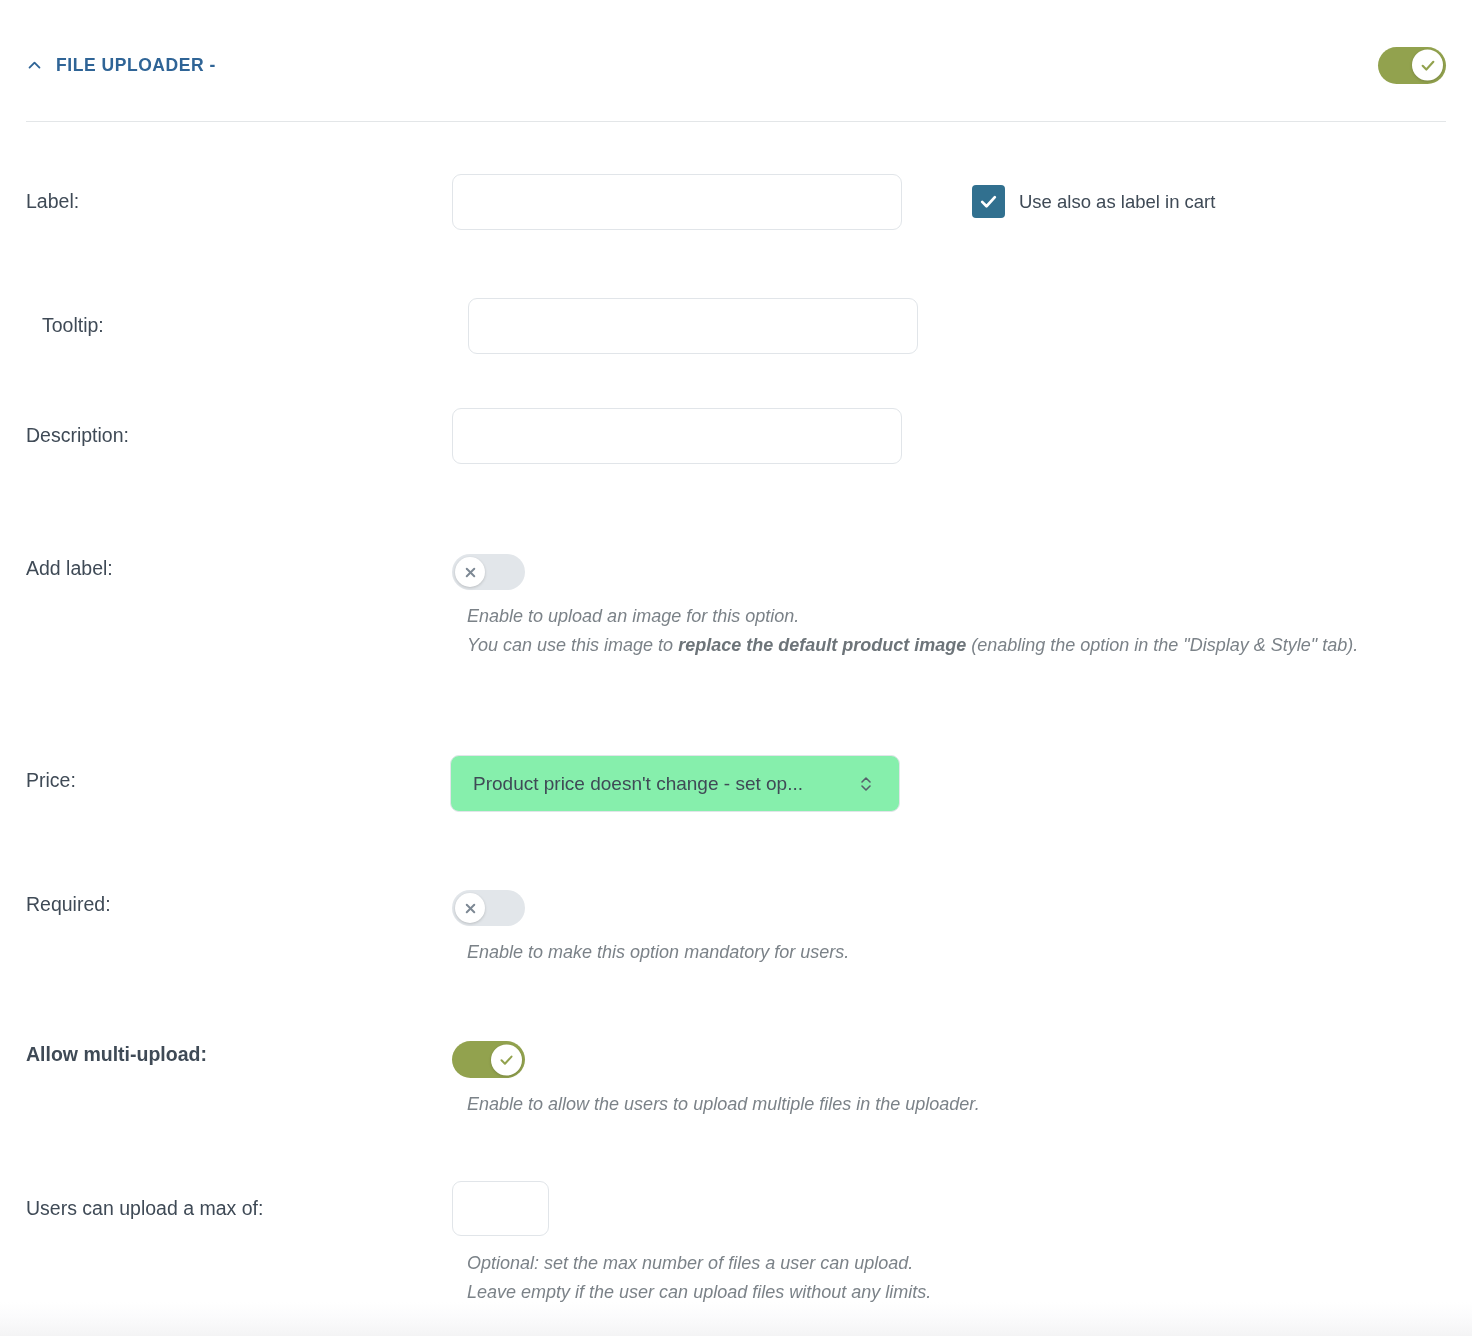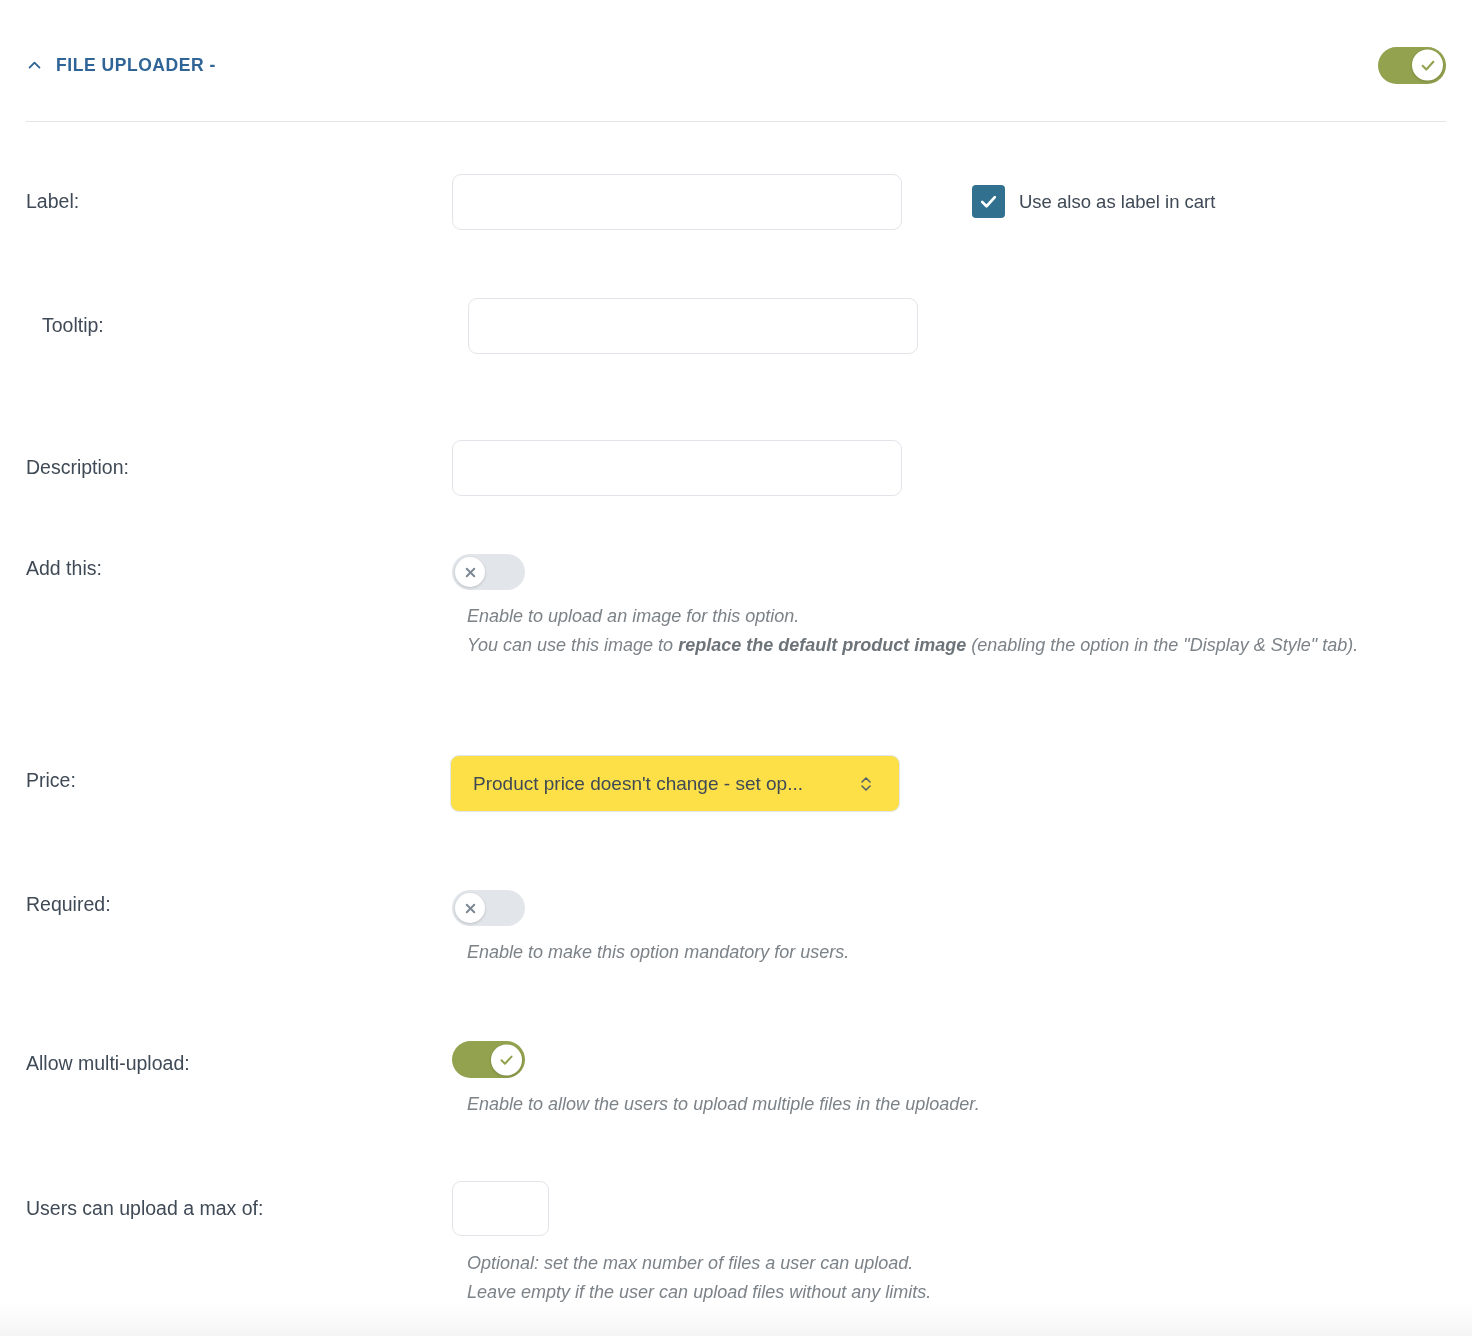--- a/index.html
+++ b/index.html
@@ -135,21 +135,21 @@
     height: 55px;
   }
 
   .select-wrap {
     box-sizing: border-box;
     position: relative;
     width: 450px;
     height: 57px;
     border: 1px solid #e1e5e9;
     border-radius: 9px;
-    background: #fde047;
+    background: #86efac;
     display: flex;
     align-items: center;
     cursor: pointer;
   }
   .select-value {
     font-size: 19px;
     color: #3f4a56;
     padding-left: 22px;
     white-space: nowrap;
     overflow: hidden;
@@ -254,29 +254,29 @@
   </div>
 </div>
 
 <div class="row" style="top:298px;height:60px;margin-left:16px;">
   <div class="row-label" style="top:16px;">Tooltip:</div>
   <div class="control-col" style="top:0;">
     <input class="text-input" type="text" value="" placeholder="" style="">
   </div>
 </div>
 
-<div class="row" style="top:440px;height:60px;">
+<div class="row" style="top:408px;height:60px;">
   <div class="row-label" style="top:16px;">Description:</div>
   <div class="control-col" style="top:0;">
     <input class="text-input" type="text" value="" placeholder="" style="">
   </div>
 </div>
 
 <div class="row" style="top:552px;height:140px;">
-  <div class="row-label" style="top:5px;">Add this:</div>
+  <div class="row-label" style="top:5px;">Add label:</div>
   <div class="control-col" style="top:2px;">
     <div class="switch off sw-sm">
       <span class="knob">
         <svg viewBox="0 0 24 24" fill="none" stroke="#7d8894" stroke-width="3.2" stroke-linecap="round" stroke-linejoin="round">
           <line x1="6" y1="6" x2="18" y2="18"></line>
           <line x1="18" y1="6" x2="6" y2="18"></line>
         </svg>
       </span>
     </div>
   </div>
@@ -310,21 +310,21 @@
           <line x1="6" y1="6" x2="18" y2="18"></line>
           <line x1="18" y1="6" x2="6" y2="18"></line>
         </svg>
       </span>
     </div>
   </div>
   <div class="helper w-mid" style="top:50px;">Enable to make this option mandatory for users.</div>
 </div>
 
 <div class="row" style="top:1040px;height:100px;">
-  <div class="row-label" style="top:12px;">Allow multi-upload:</div>
+  <div class="row-label" style="top:3px;font-weight:bold;">Allow multi-upload:</div>
   <div class="control-col" style="top:1px;">
     <div class="switch on sw-md">
       <span class="knob">
         <svg viewBox="0 0 24 24" fill="none" stroke="#92a24e" stroke-width="3.2" stroke-linecap="round" stroke-linejoin="round">
           <polyline points="4 12.5 9.5 18 20 6.5"></polyline>
         </svg>
       </span>
     </div>
   </div>
   <div class="helper w-mid" style="top:50px;">Enable to allow the users to upload multiple files in the uploader.</div>

